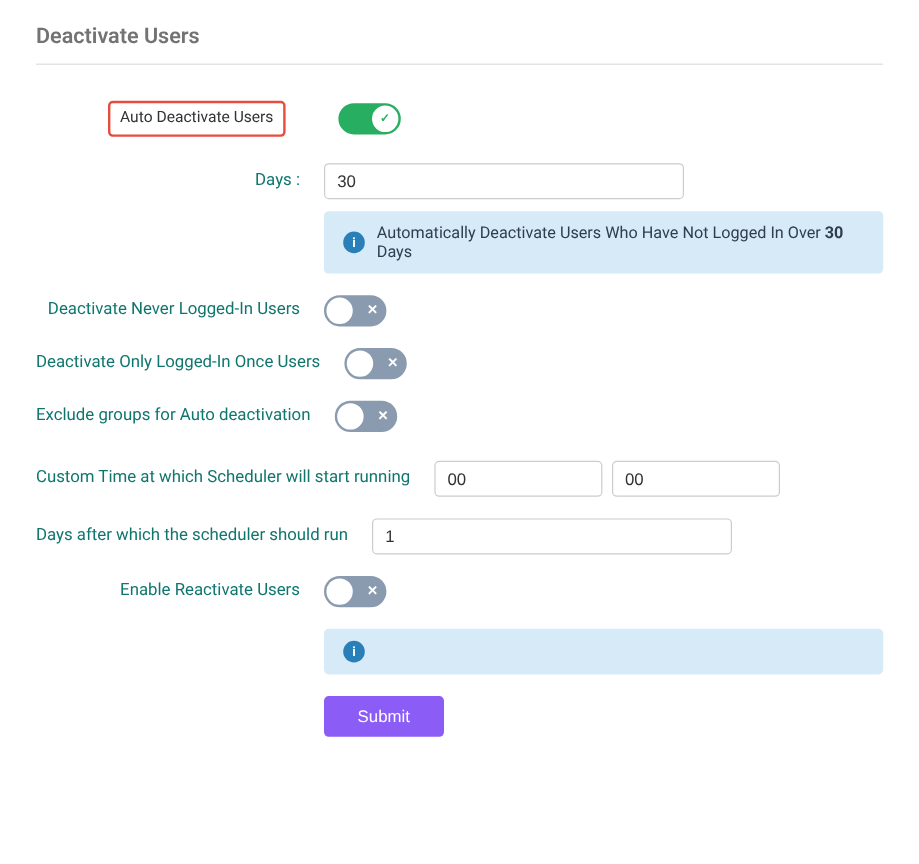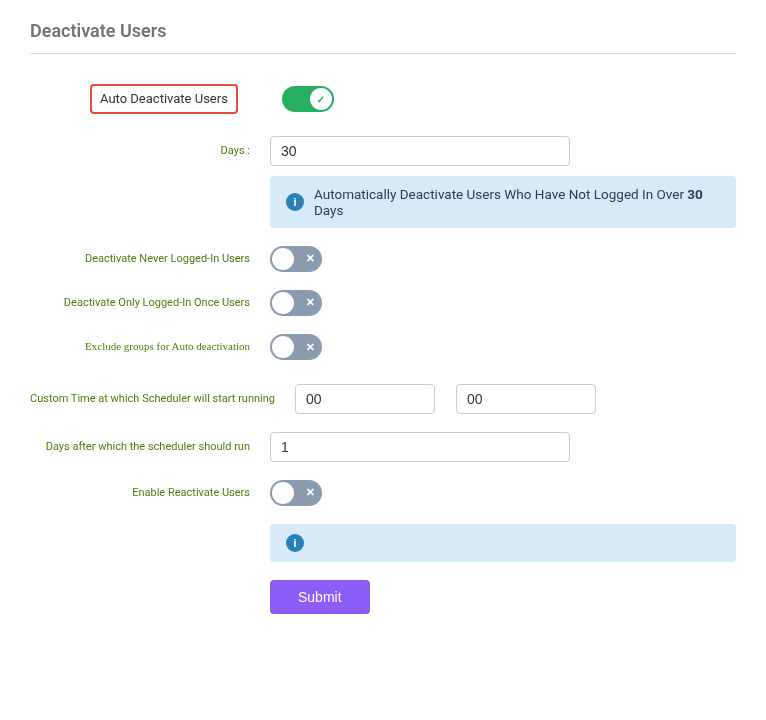--- a/index.html
+++ b/index.html
@@ -27,22 +27,22 @@
     .form-row {
       display: flex;
       align-items: center;
       margin-bottom: 18px;
     }
 
     .form-label {
       text-align: right;
       min-width: 240px;
       padding-right: 20px;
-      color: #4d7c0f;
-      font-size: 11px;
+      color: #0f766e;
+      font-size: 14px;
       line-height: 1.4;
     }
 
     .form-label.highlighted {
       border: 2px solid #e74c3c;
       padding: 4px 8px;
       border-radius: 4px;
       text-align: center;
       min-width: auto;
       margin-right: 12px;
@@ -185,21 +185,21 @@
       padding: 9px 28px;
       border-radius: 4px;
       font-size: 14px;
       cursor: pointer;
       margin-left: 240px;
       font-weight: 500;
     }
 
     .time-fields {
       display: flex;
-      gap: 21px;
+      gap: 8px;
     }
 
     .section-gap {
       margin-bottom: 10px;
     }
   </style>
 </head>
 <body>
 
 <div class="form-section">
@@ -241,21 +241,21 @@
   
   <div class="form-row">
     <div class="form-label">Deactivate Only Logged-In Once Users</div>
     <div class="toggle-off">
       <div class="toggle-thumb"></div>
       <span class="toggle-x">✕</span>
     </div>
   </div>
 
   
-  <div class="form-row" style="margin-top:10px; margin-bottom:24px;font-family:Liberation Serif, serif;">
+  <div class="form-row" style="margin-top:10px; margin-bottom:24px;">
     <div class="form-label">Exclude groups for Auto deactivation</div>
     <div class="toggle-off">
       <div class="toggle-thumb"></div>
       <span class="toggle-x">✕</span>
     </div>
   </div>
 
   
   <div class="form-row" style="margin-top:10px;">
     <div class="form-label">Custom Time at which Scheduler will start running</div>

